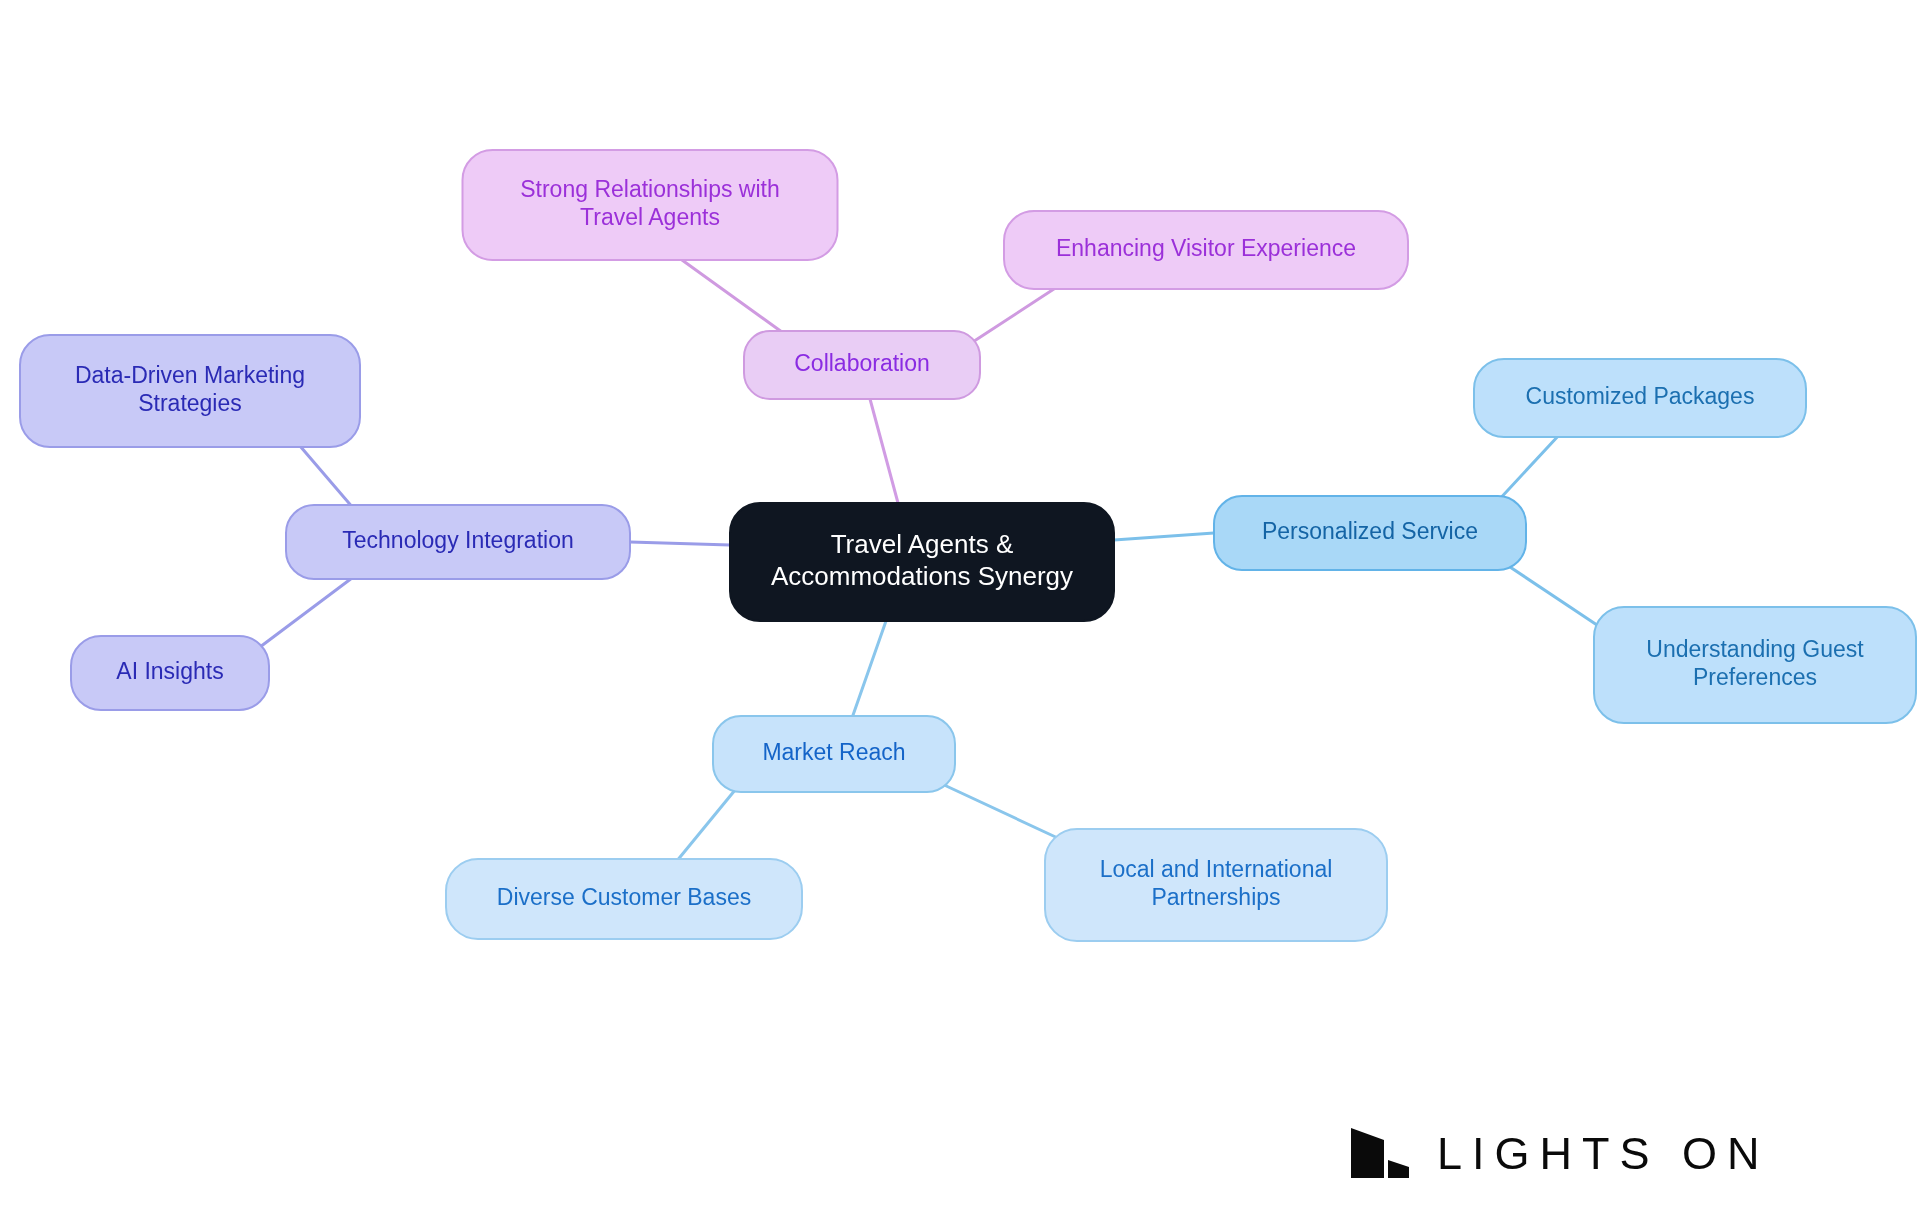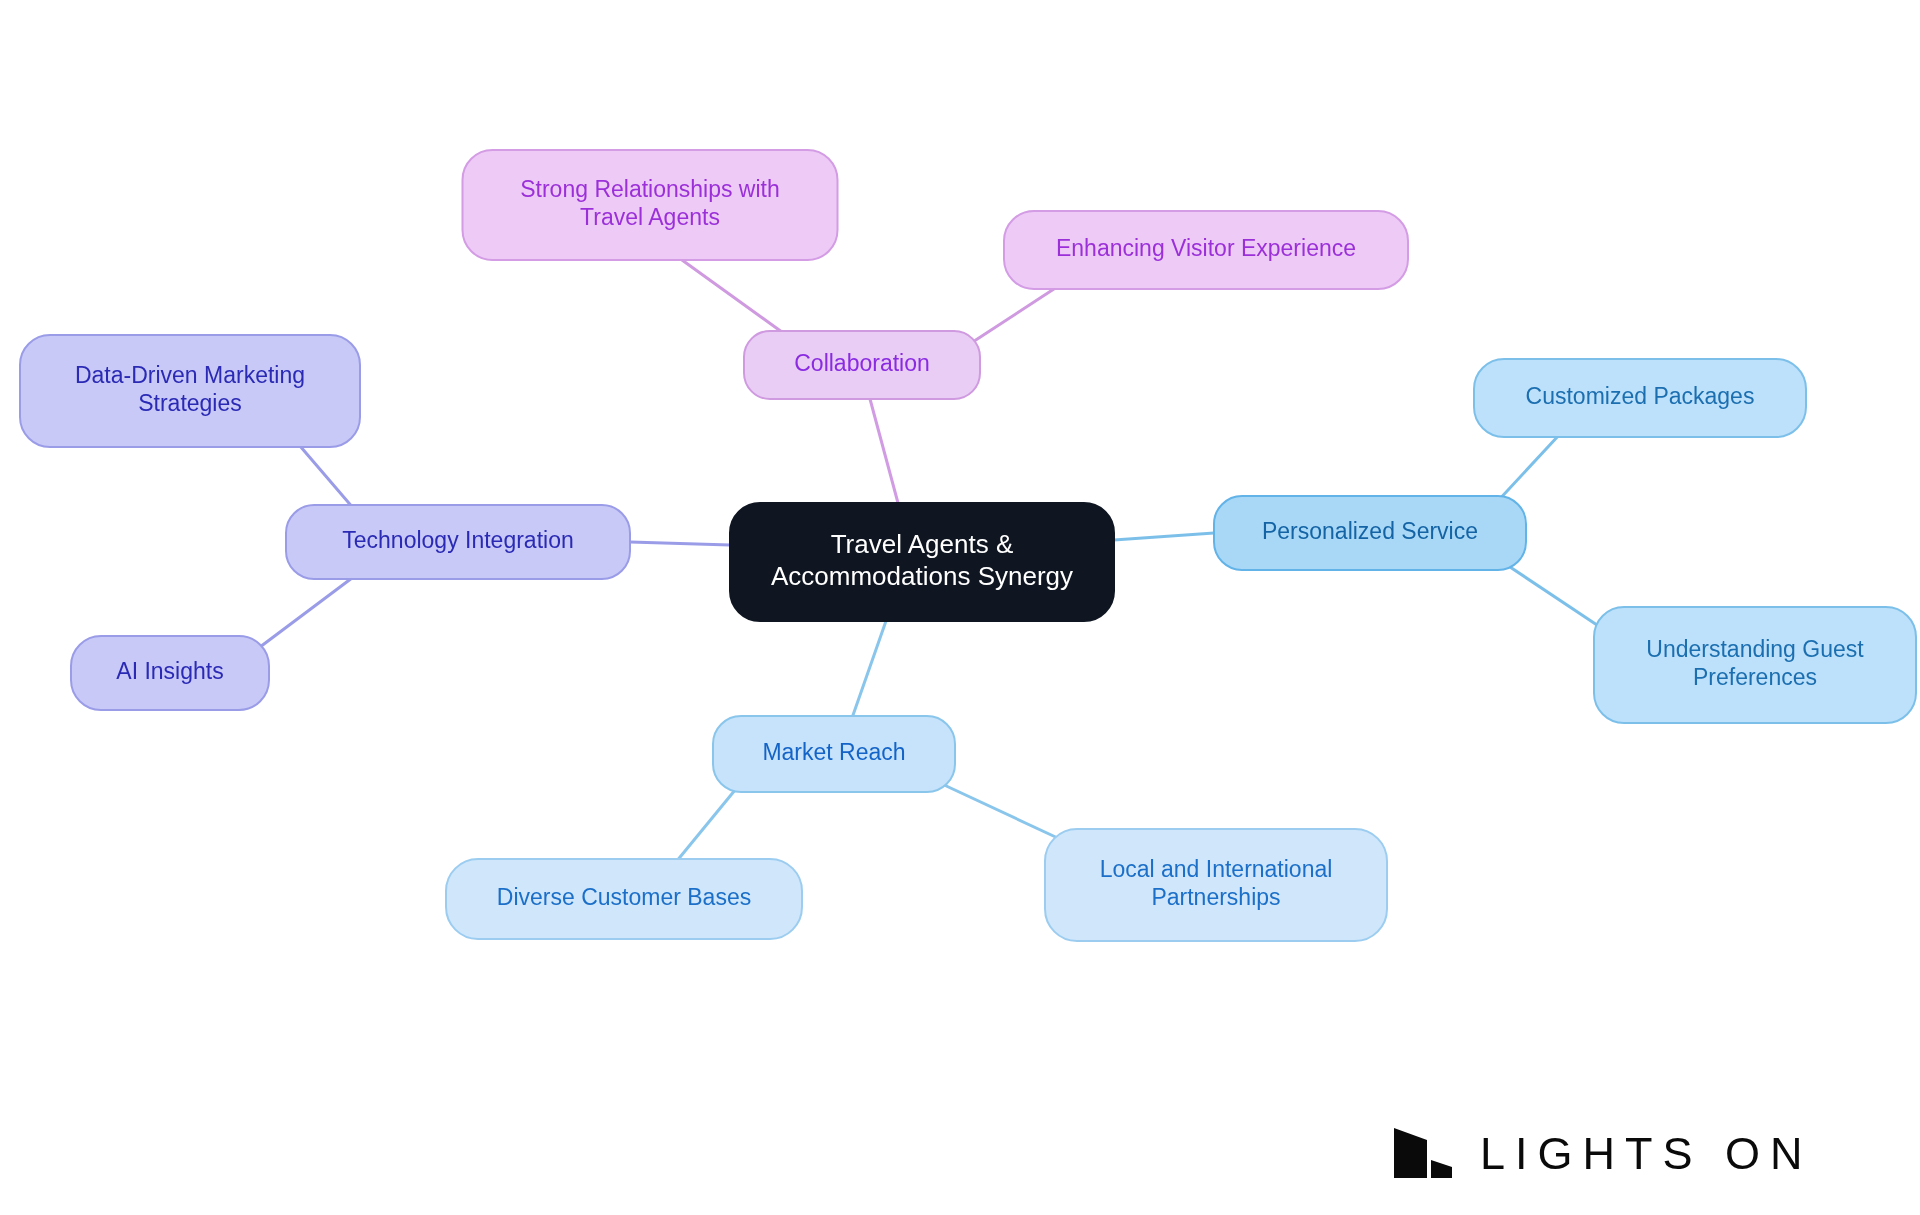--- a/index.html
+++ b/index.html
@@ -28,21 +28,21 @@
   }
   .node-box {
     stroke-width: 2;
   }
   .edge {
     fill: none;
     stroke-linecap: round;
   }
   .logo-wrap {
     position: absolute;
-    left: 1392px;
+    left: 1349px;
     top: 1122px;
     display: flex;
     align-items: center;
     gap: 26px;
   }
   .logo-mark {
     display: block;
   }
   .logo-text {
     font-family: "Liberation Sans", sans-serif;

